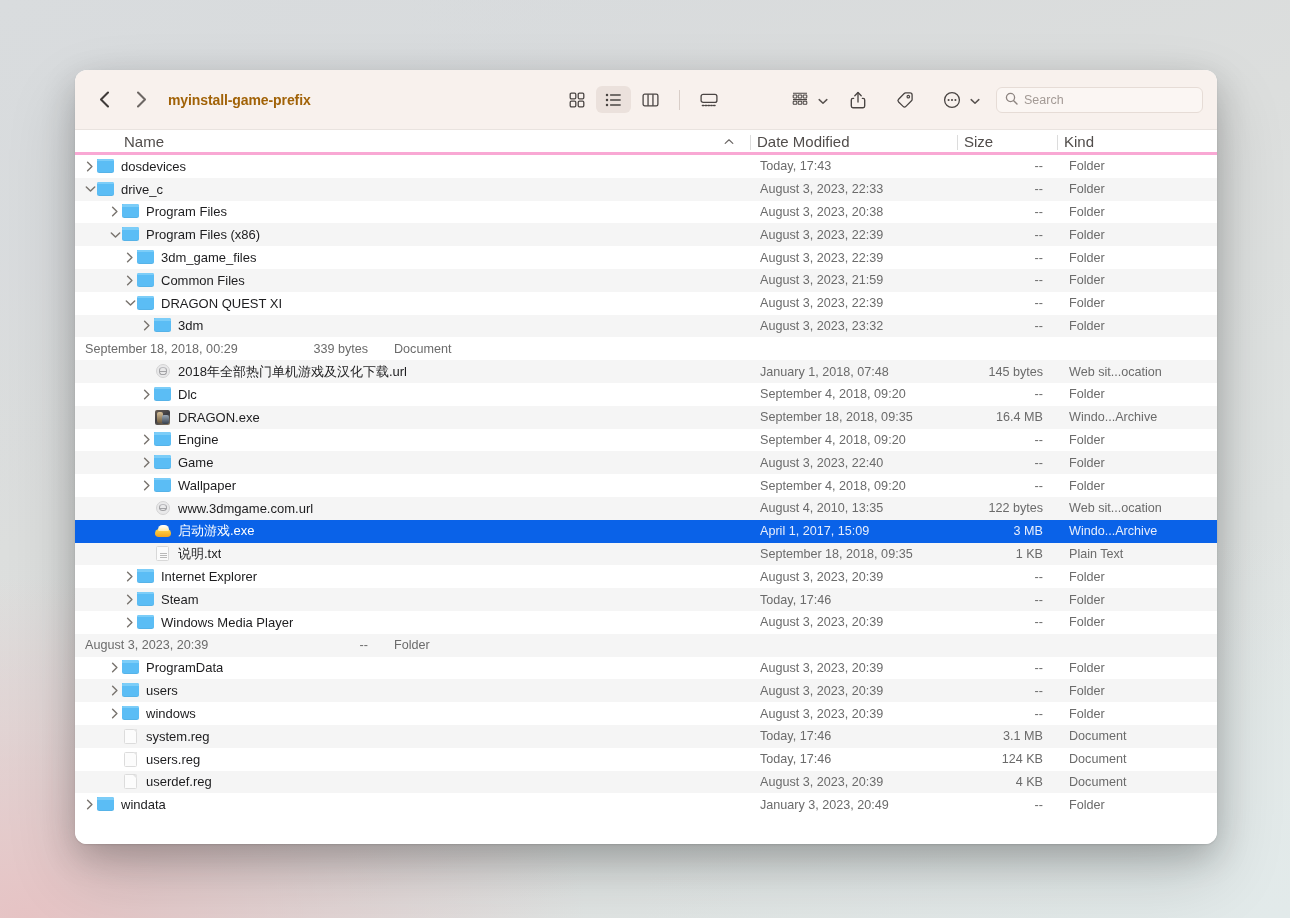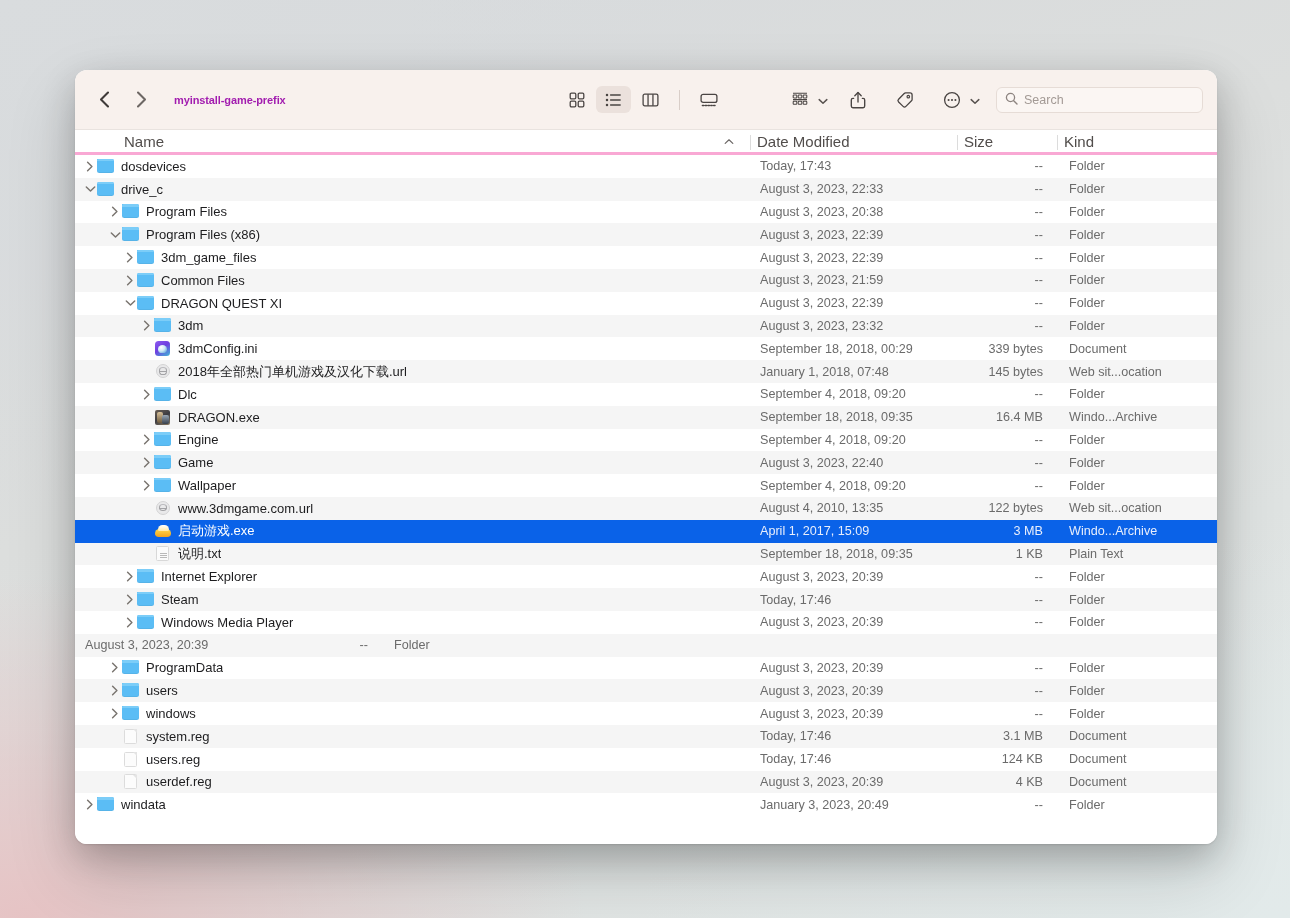--- a/index.html
+++ b/index.html
@@ -45,24 +45,24 @@
   .navbtns { display:flex; align-items:center; gap:15px; }
   .navchev {
     width:22px; height:26px;
     display:flex; align-items:center; justify-content:center;
     color:#403b39;
     cursor:default;
   }
   .navchev.fwd { color:#6d6764; }
   .navchev svg { display:block; }
   #win-title {
-    margin-left:22px;
-    font-size:11px;
+    margin-left:16px;
+    font-size:14px;
     font-weight:700;
-    color:#a21caf;
+    color:#a16207;
     letter-spacing:-.1px;
     white-space:nowrap;
   }
 
   .tb-spacer { flex:1 1 auto; }
 
   .viewgroup { display:flex; align-items:center; gap:2px; }
   .tbbtn {
     width:35px; height:27px;
     border-radius:6px;
@@ -597,27 +597,20 @@
             <span class="ico">
               <span class="folder-ico" style="display: block;"></span>
             </span>
             <span class="fname">3dm</span>
           </div>
           <div class="c-date meta">August 3, 2023, 23:32</div>
           <div class="c-size meta">--</div>
           <div class="c-kind meta">Folder</div>
         </div>
         <div class="row">
-          <div class="c-name ind3">
-            <span class="twisty empty"></span>
-            <span class="ico">
-              <span class="ini-ico" style="display: block;"></span>
-            </span>
-            <span class="fname">3dmConfig.ini</span>
-          </div>
           <div class="c-date meta">September 18, 2018, 00:29</div>
           <div class="c-size meta">339 bytes</div>
           <div class="c-kind meta">Document</div>
         </div>
         <div class="row stripe">
           <div class="c-name ind3">
             <span class="twisty empty"></span>
             <span class="ico">
               <span class="url-ico" style="display: block;"></span>
             </span>

